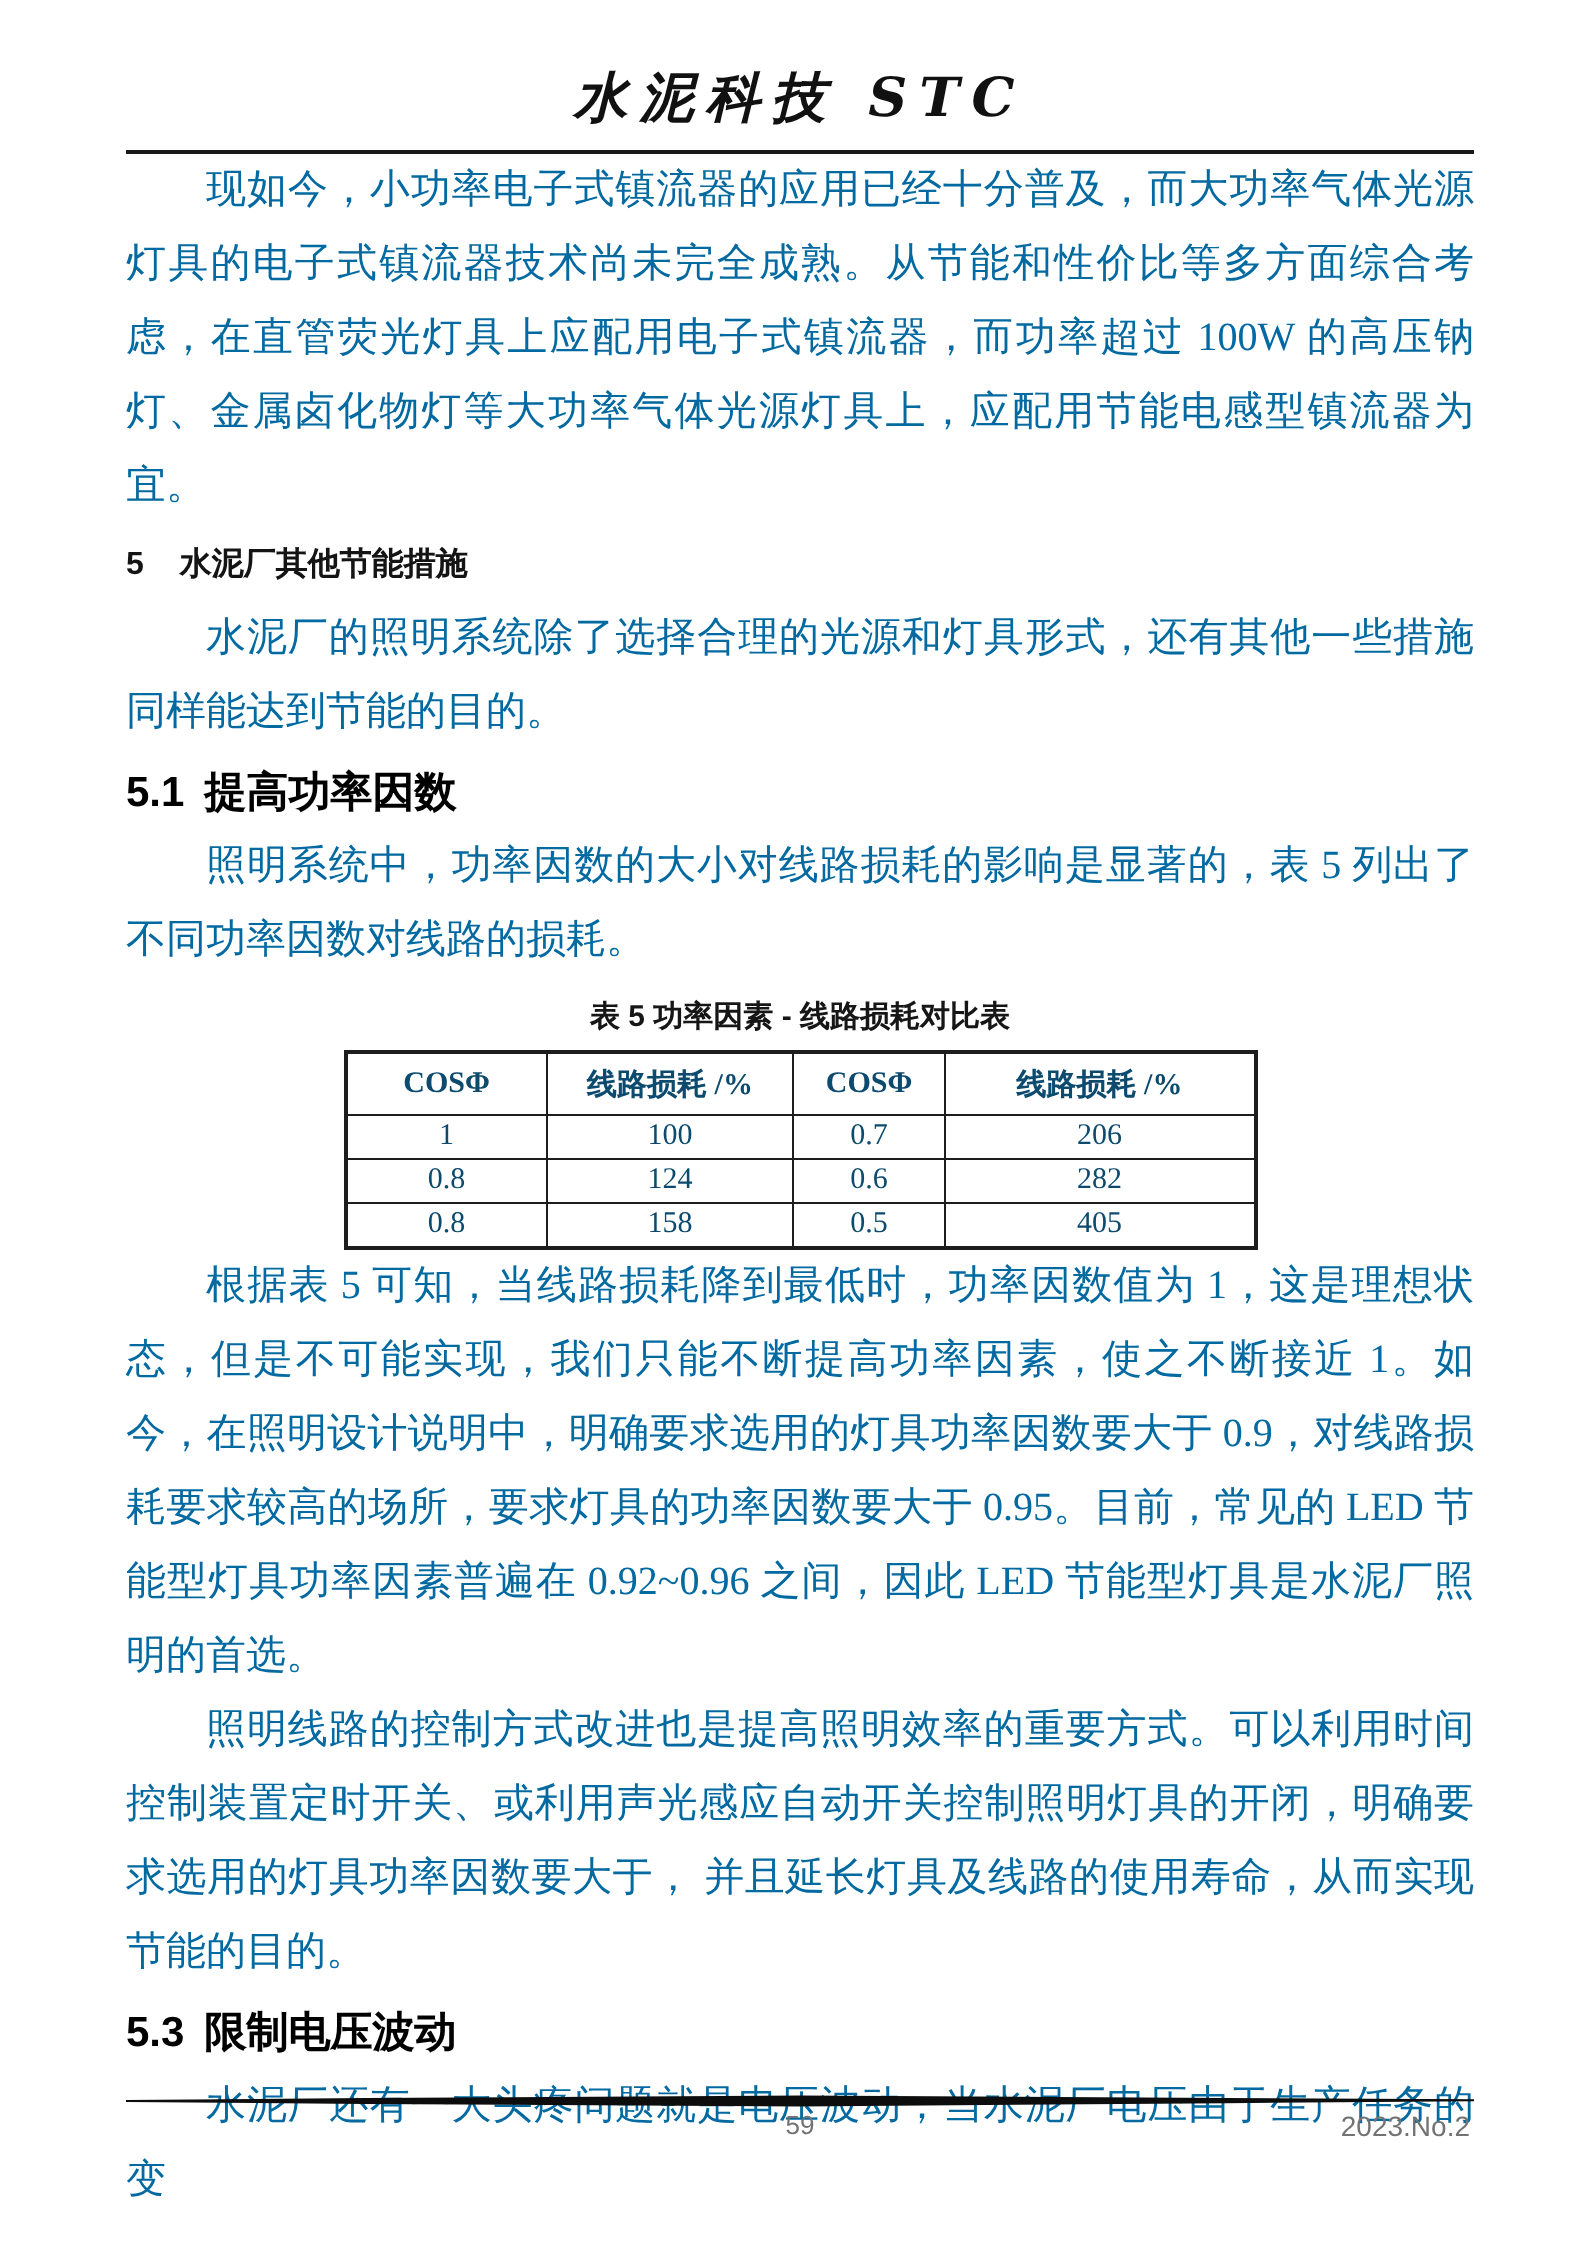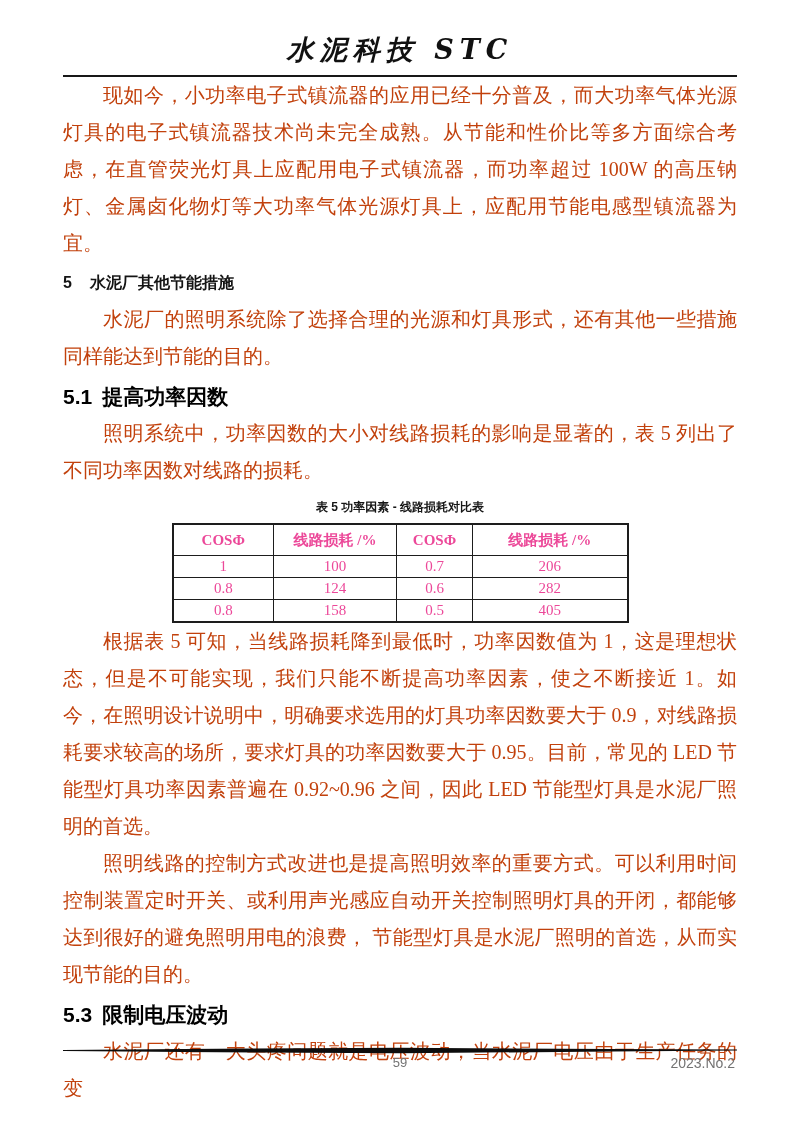--- a/index.html
+++ b/index.html
@@ -32,21 +32,21 @@
     margin-top: 8px;
     border-bottom: 2px solid #181818;
     height: 0;
   }
   p.body {
     margin: 0;
     font-size: 20px;
     line-height: 37px;
     text-align: justify;
     text-indent: 2em;
-    color: #c2410c;
+    color: #0369a1;
   }
   .p-intro { margin-top: 9px; }
   h2.sec {
     margin: 5px 0 2px 0;
     font-family: "Liberation Sans", sans-serif;
     font-weight: bold;
     font-size: 16px;
     line-height: 32px;
     color: #141414;
   }
@@ -58,37 +58,37 @@
     line-height: 30px;
     color: #000000;
   }
   .hnum { margin-right: 18px; }
   h3.sec .hnum { margin-right: 10px; }
   .table-caption {
     margin: 10px 0 7px 0;
     text-align: center;
     font-family: "Liberation Sans", sans-serif;
     font-weight: bold;
-    font-size: 12px;
+    font-size: 15px;
     color: #161616;
   }
   table.datatable {
     border-collapse: collapse;
     margin: 0 auto;
     border: 2px solid #1d1d1d;
     table-layout: fixed;
     width: 455px;
   }
   table.datatable th, table.datatable td {
     border: 1px solid #1d1d1d;
     text-align: center;
     vertical-align: middle;
     font-size: 15px;
     padding: 0;
-    color: #ec4899;
+    color: #0c4a6e;
   }
   table.datatable th { height: 30px; font-weight: bold; }
   table.datatable td { height: 21px; font-weight: normal; }
   .p-after-table { margin-top: 13px; }
   .footer {
     position: absolute;
     left: 63px; top: 1047px;
     width: 674px;
   }
   .footer-rule { display: block; width: 674px; height: 7px; }
@@ -162,21 +162,21 @@
           <td>0.8</td>
           <td>158</td>
           <td>0.5</td>
           <td>405</td>
         </tr>
       </tbody>
     </table>
 
     <p class="body p-after-table">根据表 5 可知，当线路损耗降到最低时，功率因数值为 1，这是理想状态，但是不可能实现，我们只能不断提高功率因素，使之不断接近 1。如今，在照明设计说明中，明确要求选用的灯具功率因数要大于 0.9，对线路损耗要求较高的场所，要求灯具的功率因数要大于 0.95。目前，常见的 LED 节能型灯具功率因素普遍在 0.92~0.96 之间，因此 LED 节能型灯具是水泥厂照明的首选。</p>
 
-    <p class="body">照明线路的控制方式改进也是提高照明效率的重要方式。可以利用时间控制装置定时开关、或利用声光感应自动开关控制照明灯具的开闭，都能够达到很好的避免照明用电的浪费， 节能型灯具是水泥厂照明的首选，从而实现节能的目的。</p>
+    <p class="body">照明线路的控制方式改进也是提高照明效率的重要方式。可以利用时间控制装置定时开关、或利用声光感应自动开关控制照明灯具的开闭，明确要求选用的灯具功率因数要大于， 并且延长灯具及线路的使用寿命，从而实现节能的目的。</p>
 
     <h3 class="sec"><span class="hnum">5.3</span><span>限制电压波动</span></h3>
     <p class="body">水泥厂还有一大头疼问题就是电压波动，当水泥厂电压由于生产任务的变</p>
 
   </div>
 
   <div class="footer">
     <svg class="footer-rule" viewBox="0 0 674 7" xmlns="http://www.w3.org/2000/svg" aria-hidden="true">
       <polygon points="0,3 120,2 337,0.8 550,2 674,2.6 674,3.6 550,4.6 337,6.2 120,5 0,4" fill="#0d0d0d"></polygon>
     </svg>

